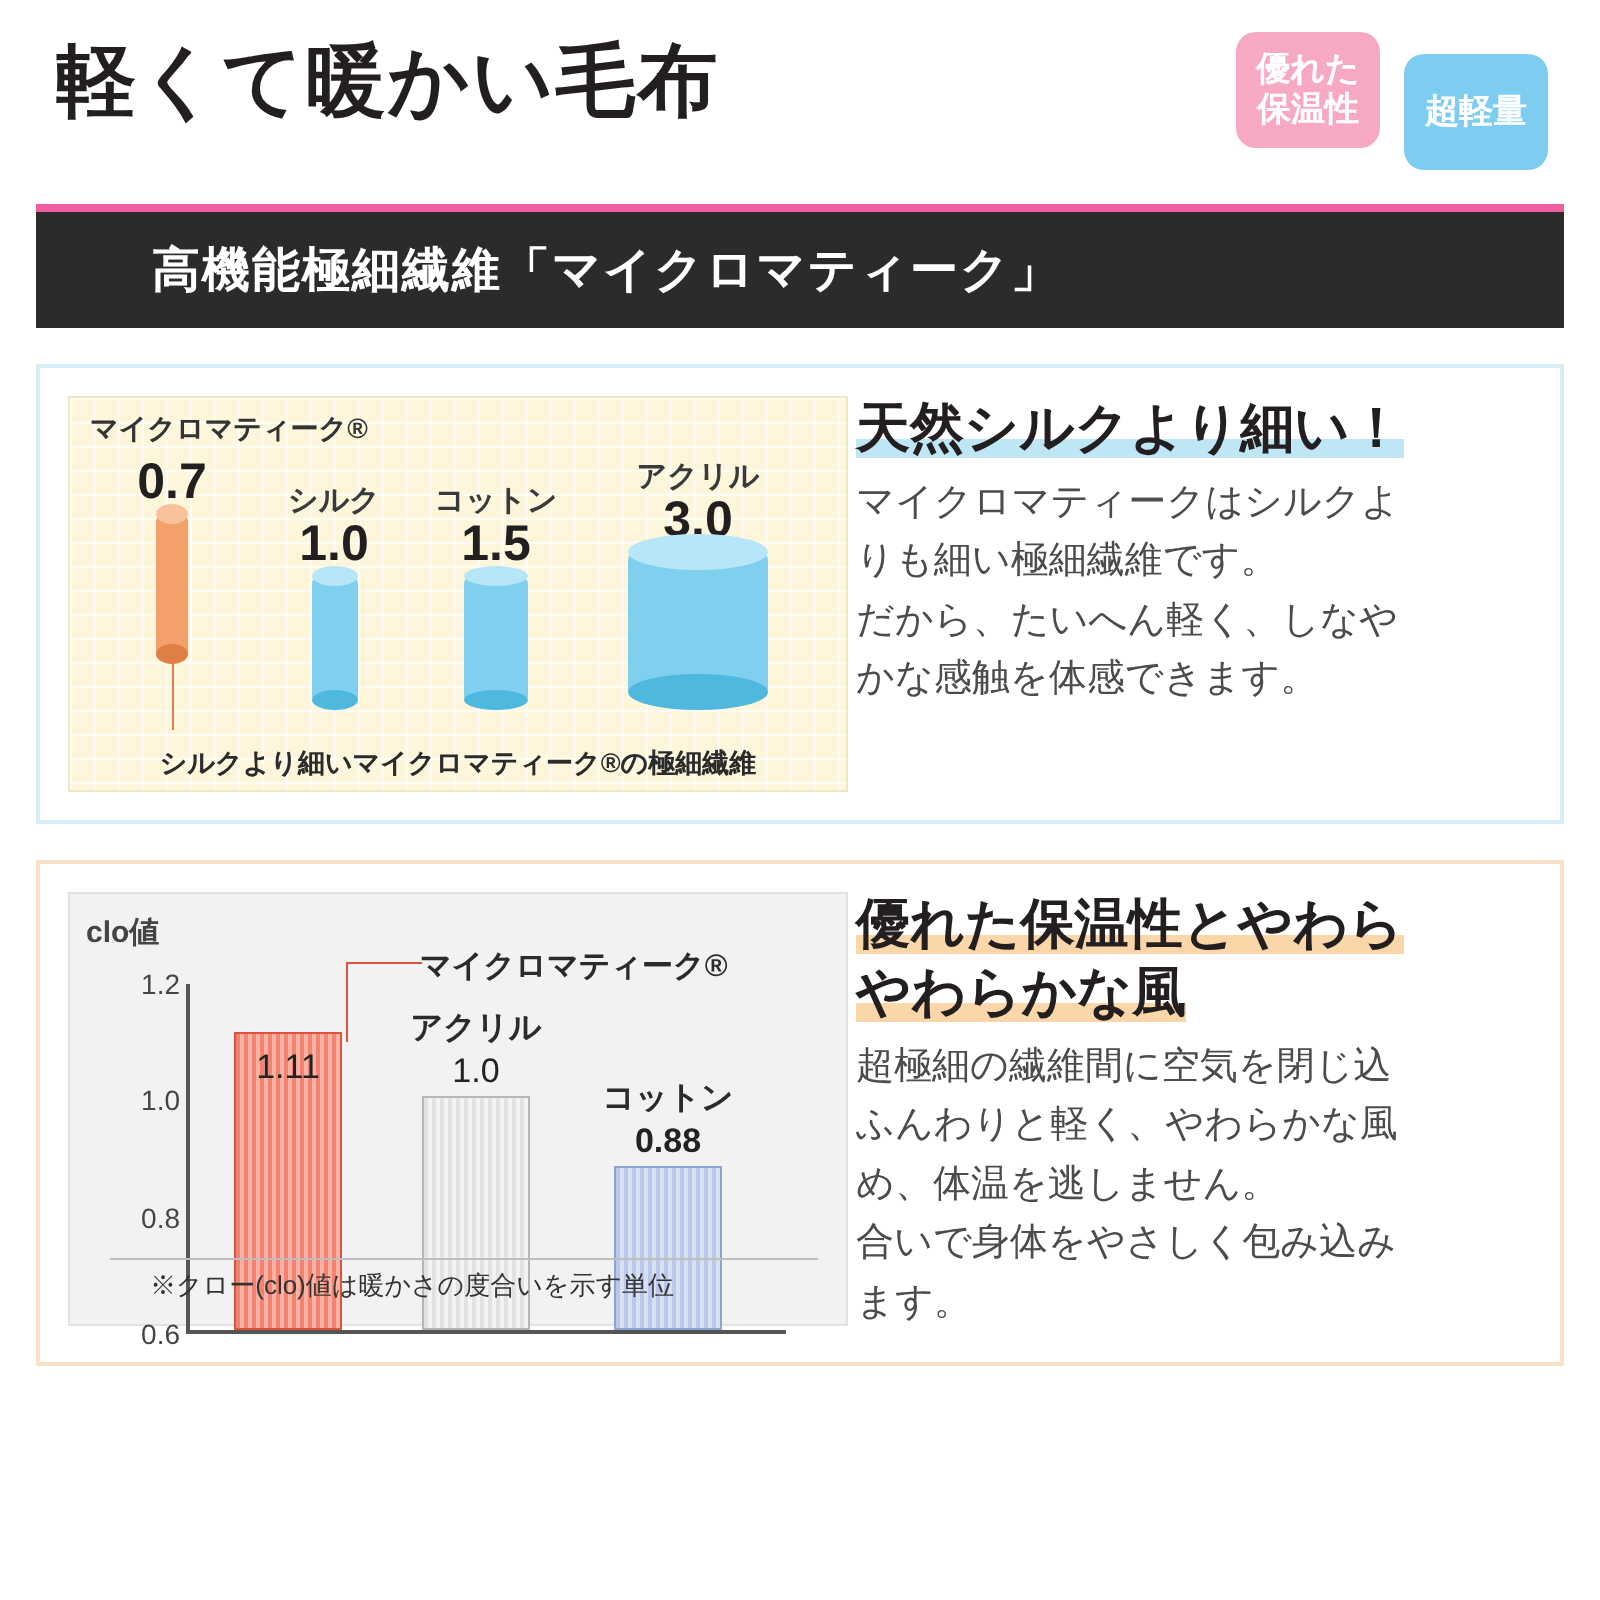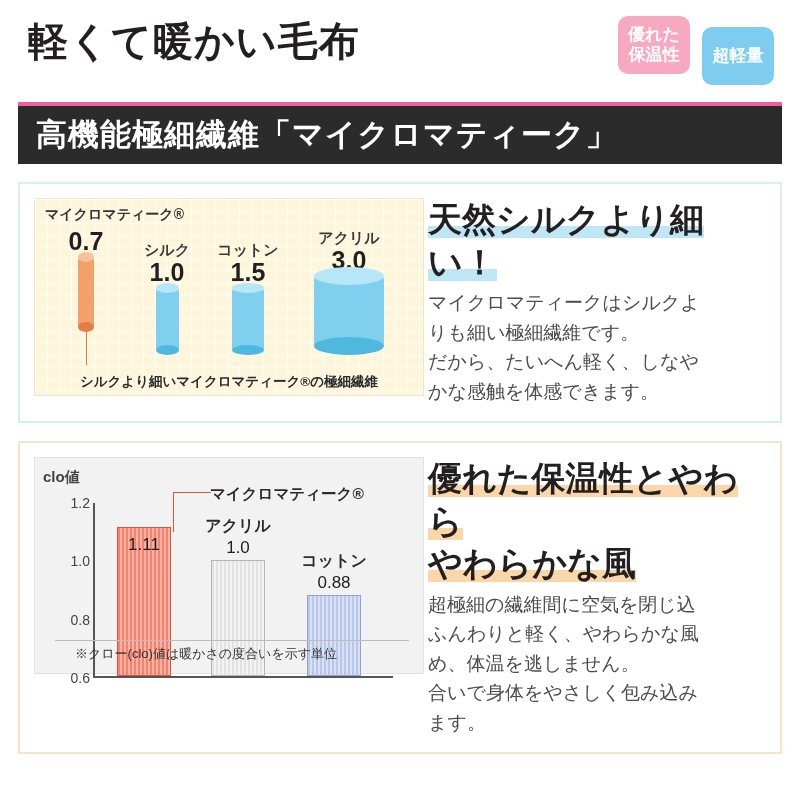--- a/index.html
+++ b/index.html
@@ -53,39 +53,40 @@
     margin: 2px 18px 0 18px;
     background: #2b2b2b;
     border-top: 4px solid #ef5fa0;
     height: 62px;
     display: flex;
     align-items: center;
     padding-left: 18px;
   }
   .subbar-text {
     color: #ffffff;
-    font-size: 31px;
+    font-size: 24px;
     font-weight: bold;
     letter-spacing: 1px;
+    margin-left: 40px;
   }
 
   
   .panel {
     margin: 18px 18px 0 18px;
     border: 2px solid #d7ecf5;
     background: #fff;
     display: flex;
     padding: 14px;
   }
   .panel.orange { border-color: #fae2c8; }
   .panel-fig { width: 390px; flex: 0 0 390px; }
   .panel-txt { flex: 1 1 auto; padding-left: 4px; }
 
   .panel-heading {
-    font-size: 34px;
+    font-size: 27px;
     font-weight: bold;
     color: #231f20;
     line-height: 1.25;
     margin-bottom: 6px;
     letter-spacing: 0px;
   }
   .panel-heading .u-blue {
     background: linear-gradient(transparent 68%, #bfe6f5 68%);
   }
   .panel-heading .u-orange {
@@ -366,21 +367,21 @@
 
           <div class="bar bar-grey" style="left:116px; height:116.6px;">
             <div class="bar-fill" style="height:116.6px;"></div>
             <div class="bar-name" style="top:-44px;">アクリル</div>
             <div class="bar-num" style="top:-22px;">1.0</div>
           </div>
 
           <div class="bar bar-blue" style="left:212px; height:81.7px;">
             <div class="bar-fill" style="height:81.7px;"></div>
             <div class="bar-name" style="top:-44px;">コットン</div>
-            <div class="bar-num" style="top:-22px;">0.88</div>
+            <div class="bar-num" style="top:-22px;font-weight:bold;">0.88</div>
           </div>
         </div>
 
         <div class="callout" style="left:175px; top:26px;">マイクロマティーク®</div>
         <div class="callout-line" style="left:138px; top:34px; height:40px;"></div>
         <div class="callout-line" style="left:138px; top:34px; height:1px; width:38px; background:#d8543c;"></div>
 
         <div class="fig2-baseline"></div>
         <div class="fig2-note">※クロー(clo)値は暖かさの度合いを示す単位</div>
       </div>

